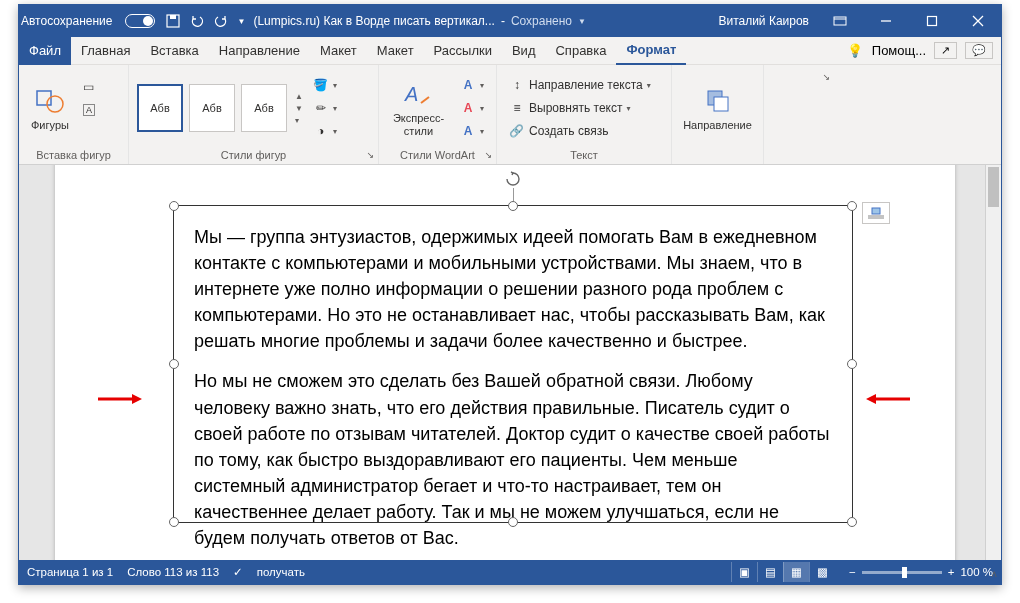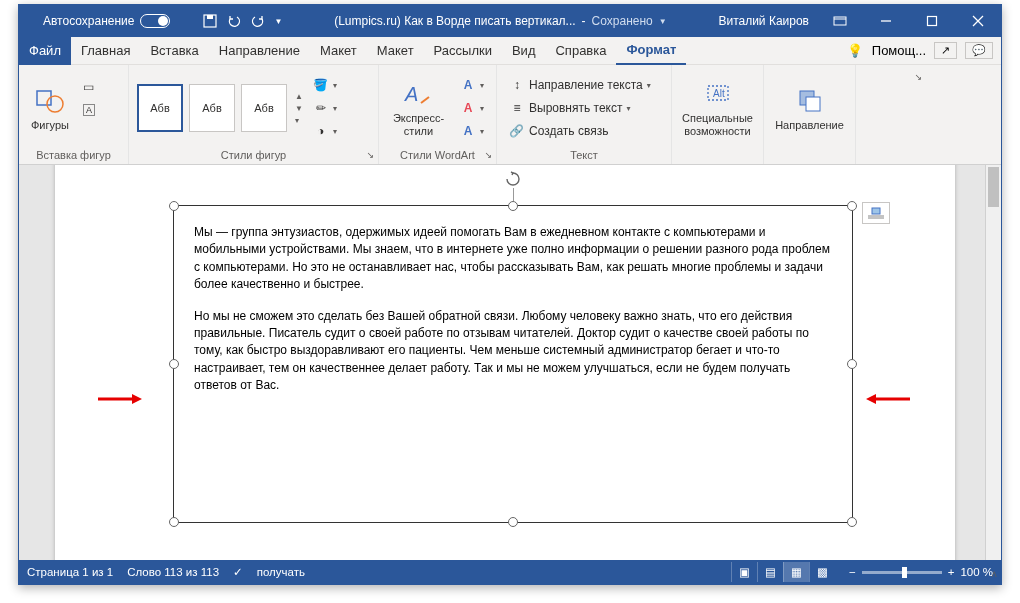--- a/index.html
+++ b/index.html
@@ -1,24 +1,24 @@
 <!DOCTYPE html>
 <html><head>
 <meta charset="utf-8">
 <style>
   * { box-sizing: border-box; margin: 0; padding: 0; font-family: "Segoe UI", Tahoma, sans-serif; }
   body { background: #fff; width: 1020px; height: 603px; overflow: hidden; position: relative; }
   .window { position: absolute; left: 18px; top: 4px; width: 984px; height: 581px; background: #fff; border: 1px solid #2b579a; box-shadow: 0 3px 10px rgba(0,0,0,.3); display: flex; flex-direction: column; }
   .titlebar { height: 32px; background: #2b579a; color: #fff; display: flex; align-items: center; font-size: 12px; }
-  .titlebar .autosave { display: flex; align-items: flex-start; gap: 6px; padding: 0 24px; }
+  .titlebar .autosave { display: flex; align-items: flex-start; gap: 13px; padding: 0 2px; }
   .toggle { width: 30px; height: 14px; border: 1px solid #fff; border-radius: 8px; position: relative; background: transparent; }
   .toggle::after { content: ''; position: absolute; right: 1px; top: 1px; width: 10px; height: 10px; background: #fff; border-radius: 50%; }
   .qat { display: flex; gap: 8px; align-items: center; padding: 0 8px; }
   .qat .icon { width: 16px; height: 16px; display: flex; align-items: center; justify-content: center; }
-  .title-center { flex: 1; text-align: center; display: flex; align-items: center; justify-content: center; gap: 6px; }
+  .title-center { flex: 1; text-align: center; display: flex; align-items: center; gap: 6px; }
   .title-center .saved { color: #d0dcee; }
   .user { padding: 0 8px; }
   .winbtn { width: 46px; height: 32px; display: flex; align-items: center; justify-content: center; color: #fff; }
   .menubar { height: 28px; background: #f3f2f1; display: flex; align-items: center; font-size: 13px; border-bottom: 1px solid #e1dfdd; }
   .menubar .tab { padding: 0 10px; height: 28px; display: flex; align-items: center; color: #323130; }
   .menubar .tab.file { background: #2b579a; color: #fff; }
   .menubar .tab.active { color: #2b579a; font-weight: 700; border-bottom: 2px solid #2b579a; }
   .menubar .spacer { flex: 1; }
   .menubar .right { display: flex; gap: 8px; padding: 0 8px; align-items: center; }
   .ribbon { height: 100px; background: #f3f2f1; display: flex; border-bottom: 1px solid #d0d0d0; font-size: 11px; color: #323130; }
@@ -32,21 +32,21 @@
   .style-card { width: 46px; height: 48px; border: 1px solid #c8c6c4; background: #fff; display: flex; align-items: center; justify-content: center; font-size: 11px; }
   .style-card.sel { border: 2px solid #2b579a; }
   .mini-stack { display: flex; flex-direction: column; gap: 3px; }
   .mini { height: 20px; display: flex; align-items: center; gap: 4px; padding: 0 4px; font-size: 12px; }
   .mini .ico { width: 16px; height: 16px; display: flex; align-items: center; justify-content: center; }
   .chev { font-size: 8px; color: #605e5c; }
   .doc-area { flex: 1; background: #e6e6e6; position: relative; overflow: hidden; }
   .scrollbar-v { position: absolute; right: 0; top: 0; bottom: 0; width: 16px; background: #f0f0f0; border-left: 1px solid #d0d0d0; }
   .scroll-thumb { position: absolute; left: 2px; right: 2px; top: 2px; height: 40px; background: #c0c0c0; }
   .page { position: absolute; left: 36px; top: -10px; width: 900px; height: 410px; background: #fff; box-shadow: 0 1px 4px rgba(0,0,0,.25); }
-  .textbox { position: absolute; left: 118px; top: 50px; width: 680px; height: 318px; border: 1.5px solid #333; background: #fff; padding: 18px 20px; font-size: 12px; line-height: 1.45; font-family: Arial, sans-serif; }
+  .textbox { position: absolute; left: 118px; top: 50px; width: 680px; height: 318px; border: 1.5px solid #333; background: #fff; padding: 18px 20px; font-size: 18px; line-height: 1.45; font-family: Arial, sans-serif; }
   .textbox p { margin-bottom: 14px; }
   .handle { position: absolute; width: 10px; height: 10px; background: #fff; border: 1px solid #666; border-radius: 50%; }
   .h-tl { left: -5px; top: -5px; } .h-tc { left: 50%; margin-left: -5px; top: -5px; } .h-tr { right: -5px; top: -5px; }
   .h-ml { left: -5px; top: 50%; margin-top: -5px; } .h-mr { right: -5px; top: 50%; margin-top: -5px; }
   .h-bl { left: -5px; bottom: -5px; } .h-bc { left: 50%; margin-left: -5px; bottom: -5px; } .h-br { right: -5px; bottom: -5px; }
   .rotate { position: absolute; left: 50%; margin-left: -9px; top: -36px; width: 18px; height: 18px; color: #666; display: flex; align-items: center; justify-content: center; }
   .rotate::after { content: ''; position: absolute; left: 50%; top: 18px; width: 1px; height: 13px; background: #999; }
   .layout-opts { position: absolute; right: -38px; top: -4px; width: 28px; height: 22px; background: #fff; border: 1px solid #c8c6c4; display: flex; align-items: center; justify-content: center; }
   .red-arrow { position: absolute; width: 46px; height: 14px; }
   .red-arrow.left { left: 96px; top: 392px; }
@@ -238,34 +238,20 @@
             </div>
           <div class="mini">
               <span class="ico">🔗</span>
               <span>Создать связь</span>
             </div>
         </div>
       </div>
       <div class="group-label">Текст</div>
     </div>
 
-    <div class="group" style="width:92px">
-      <div class="group-body">
-        <div class="big-btn">
-          <div class="ico">
-              <svg width="28" height="28">
-                <rect x="4" y="6" width="20" height="14" fill="none" stroke="#4472c4" stroke-width="1.3" stroke-dasharray="2 2"></rect>
-                <text x="9" y="17" font-size="10" fill="#4472c4">Alt</text>
-              </svg>
-            </div>
-          <div class="lbl">Специальные возможности</div>
-        </div>
-      </div>
-      <div class="group-label">&nbsp;</div>
-    </div>
 
     <div class="group" style="width:92px">
       <div class="group-body">
         <div class="big-btn">
           <div class="ico">
               <svg width="28" height="28">
                 <rect x="4" y="4" width="14" height="14" fill="#a5bde0" stroke="#4472c4"></rect>
                 <rect x="10" y="10" width="14" height="14" fill="#fff" stroke="#4472c4"></rect>
               </svg>
             </div>

